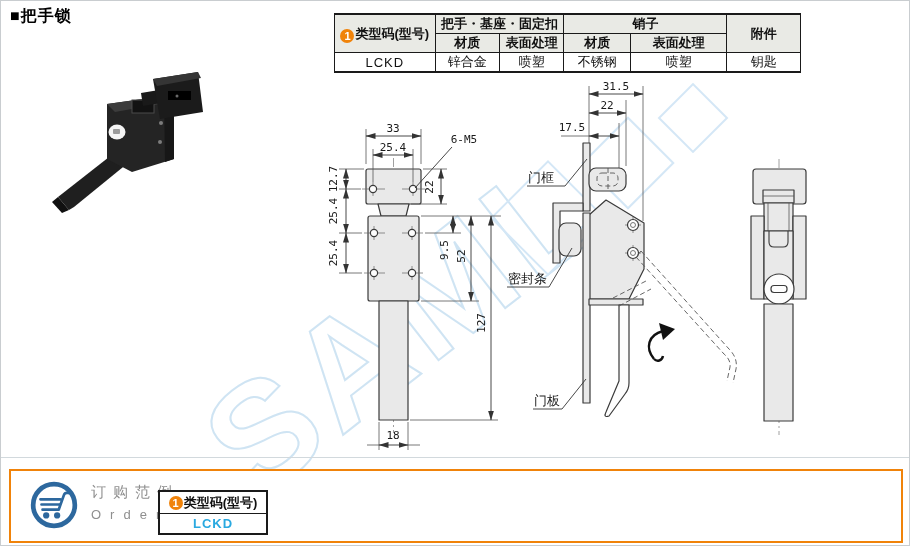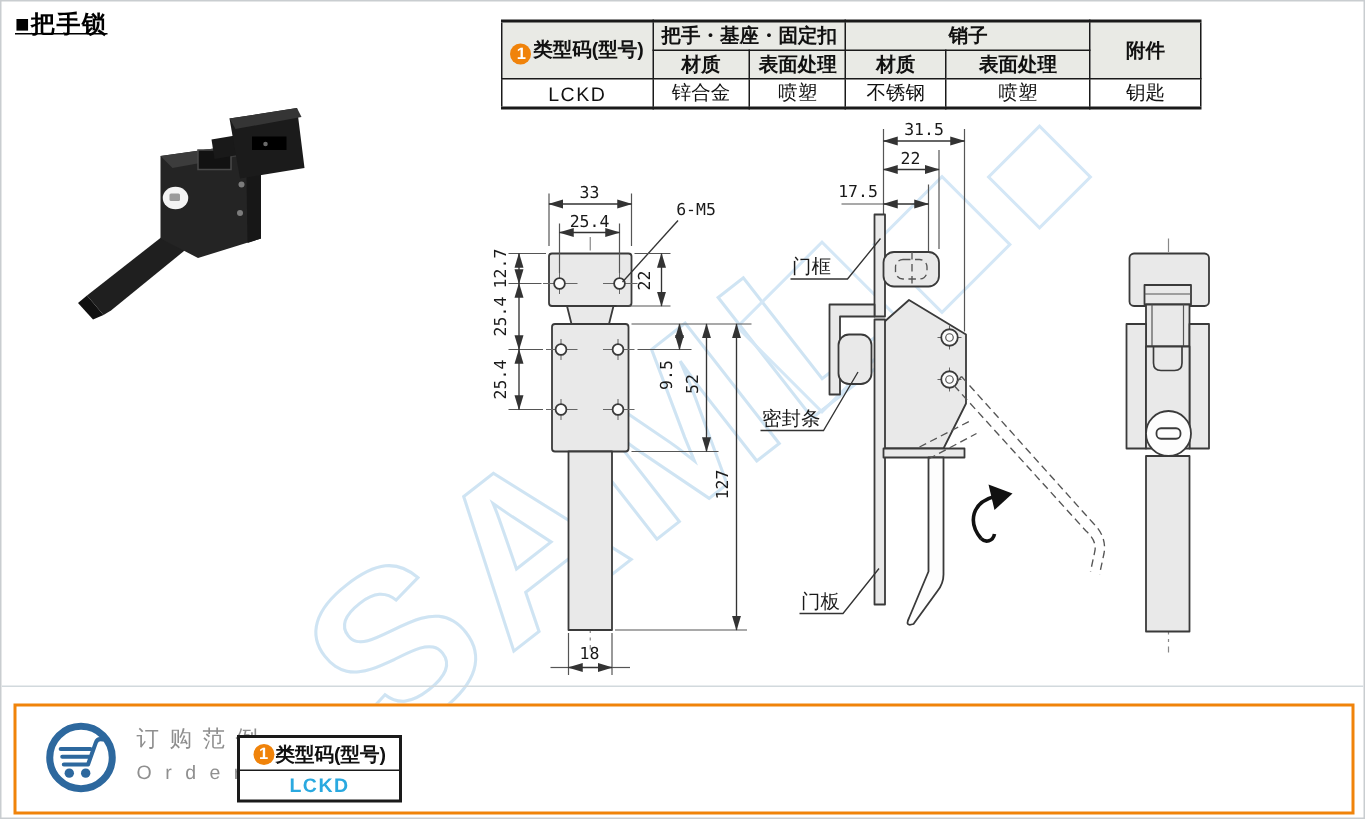--- a/index.html
+++ b/index.html
@@ -1,19 +1,19 @@
 <!DOCTYPE html>
 <html><head>
 <meta charset="utf-8">
 <style>
   html,body{margin:0;padding:0;background:#fff;}
   #page{position:relative;width:908px;height:544px;background:#fff;border:1px solid #c9cdd0;
         font-family:"Liberation Sans",sans-serif;overflow:hidden;}
   
-  #title{position:absolute;left:9px;top:5px;font-size:16px;font-weight:bold;color:#000;z-index:3;letter-spacing:1px;text-decoration:underline;}
+  #title{position:absolute;left:9px;top:5px;font-size:16px;font-weight:bold;color:#000;z-index:3;letter-spacing:1px;}
   
   #wm-text{position:absolute;left:175px;top:235px;width:460px;z-index:0;
            font-size:148px;font-weight:bold;letter-spacing:8px;color:transparent;
            -webkit-text-stroke:2px #cfe4f3;transform:rotate(-38deg);user-select:none;}
   .wm-diamond{position:absolute;border:2px solid #d4e7f6;transform:rotate(45deg);z-index:0;}
   #wmd1{left:506px;top:176px;width:78px;height:78px;}
   #wmd2{left:594px;top:129px;width:62px;height:62px;}
   #wmd3{left:667px;top:92px;width:46px;height:46px;}
   
   #spec{position:absolute;left:333px;top:12px;z-index:3;border-collapse:collapse;table-layout:fixed;width:467px;}

